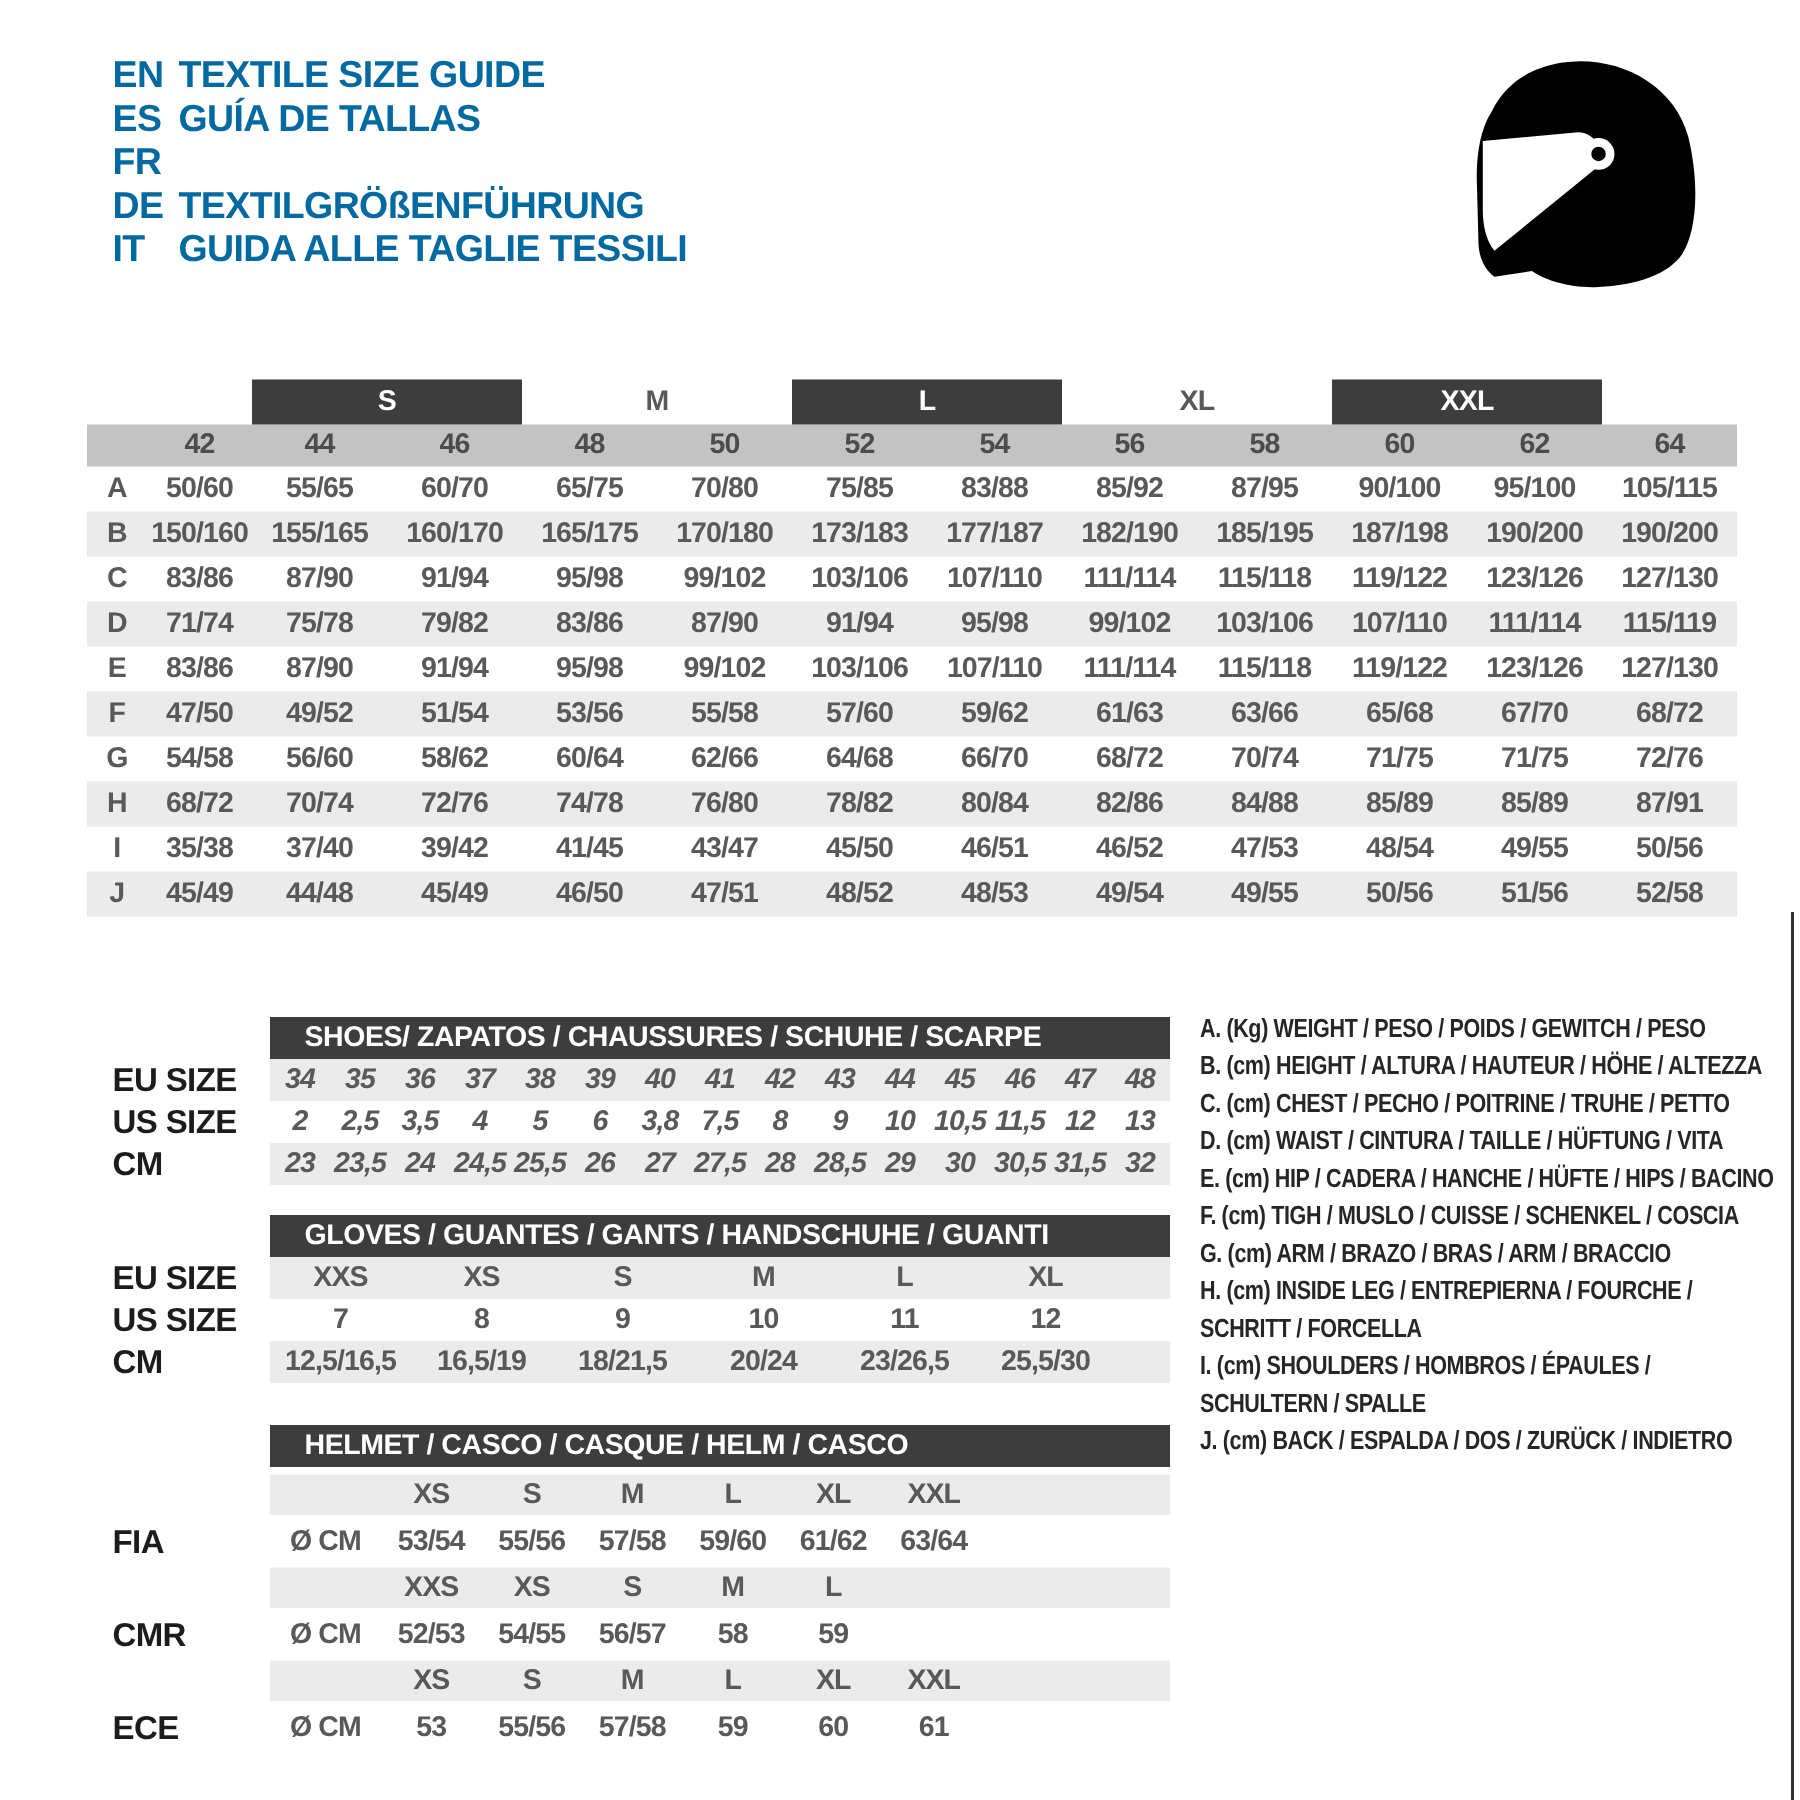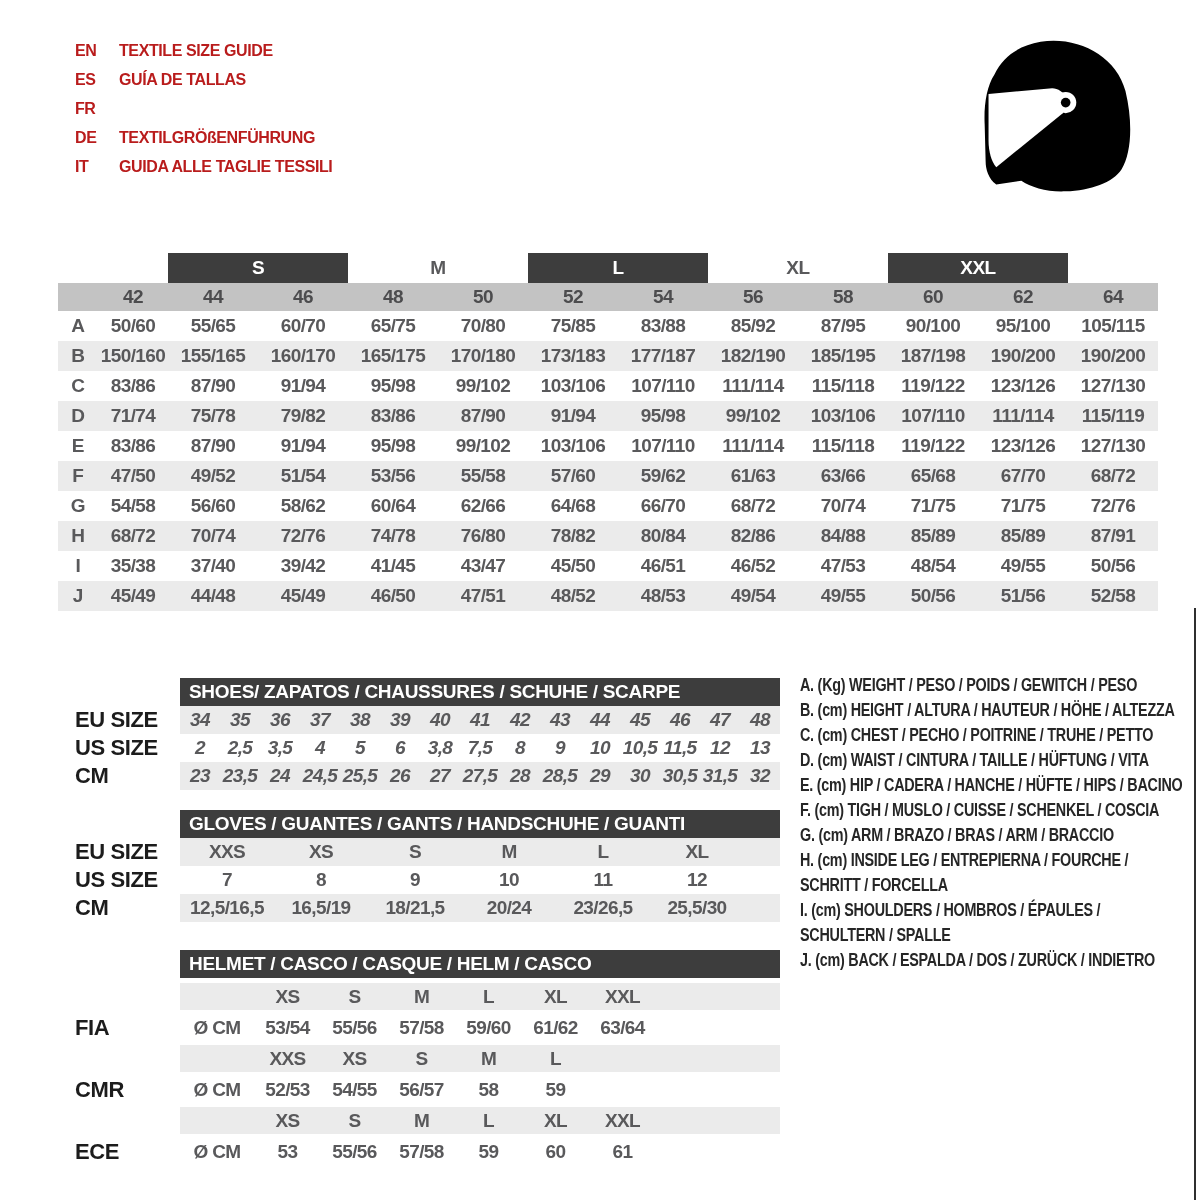--- a/index.html
+++ b/index.html
@@ -1,21 +1,21 @@
 <!DOCTYPE html>
 <html><head>
 <meta charset="utf-8">
 <style>
   html,body{margin:0;padding:0;}
   body{
     position:relative;width:1200px;height:1200px;background:#ffffff;
     font-family:"Liberation Sans",sans-serif;font-weight:700;overflow:hidden;
   }
   
-  .lang{position:absolute;left:75px;top:36px;font-size:16px;color:#b91c1c;letter-spacing:-0.4px;}
+  .lang{position:absolute;left:75px;top:36px;font-size:25px;color:#0369a1;letter-spacing:-0.4px;}
   .lang-row{display:grid;grid-template-columns:44px auto;height:29px;align-items:center;}
   
   .helmet-badge{position:absolute;left:978px;top:38px;width:158px;height:162px;}
   .helmet-badge svg{width:100%;height:100%;display:block;}
   
   .apparel{position:absolute;left:58px;top:253px;width:1100px;font-size:19px;color:#59595b;}
   .a-grid{display:grid;grid-template-columns:40px 70px repeat(11,1fr);}
   .groups{height:30px;}
   .size-group{display:flex;align-items:center;justify-content:center;letter-spacing:-0.5px;color:#59595b;}
   .size-group.boxed{background:#3d3d3d;color:#ffffff;}
@@ -25,21 +25,21 @@
   .val-cell{display:flex;align-items:center;justify-content:center;text-align:center;letter-spacing:-0.6px;}
   .letter-cell{display:flex;align-items:center;justify-content:center;letter-spacing:-0.3px;}
   
   .sec{position:absolute;left:58px;width:722px;font-size:19px;color:#59595b;}
   .shoes{top:678px;}
   .gloves{top:810px;}
   .helmets{top:950px;}
   .sec-row{display:grid;grid-template-columns:122px 1fr;height:28px;}
   .helmets .sec-row{height:31px;}
   .sec-label{display:flex;align-items:center;padding-left:17px;color:#1c1c1c;font-size:22px;letter-spacing:-0.4px;}
-  .sec-bar{background:#3d3d3d;color:#ffffff;display:flex;align-items:center;padding-left:9px;letter-spacing:-0.3px;}
+  .sec-bar{background:#3d3d3d;color:#ffffff;display:flex;align-items:center;padding-left:23px;letter-spacing:-0.3px;}
   .helmets .sec-bar{height:28px;align-self:start;text-align:center;}
   .sec-stripe{height:100%;}
   .sec-stripe.gray{background:#ebebeb;}
   .helmets .sec-stripe{height:27px;align-self:center;}
   .inner{display:grid;height:100%;align-items:center;}
   .shoes-grid{grid-template-columns:repeat(15,1fr);font-style:italic;}
   .gloves-grid{grid-template-columns:repeat(6,94px);}
   .helmet-grid{grid-template-columns:74px repeat(6,67px);}
   
   .legend{

